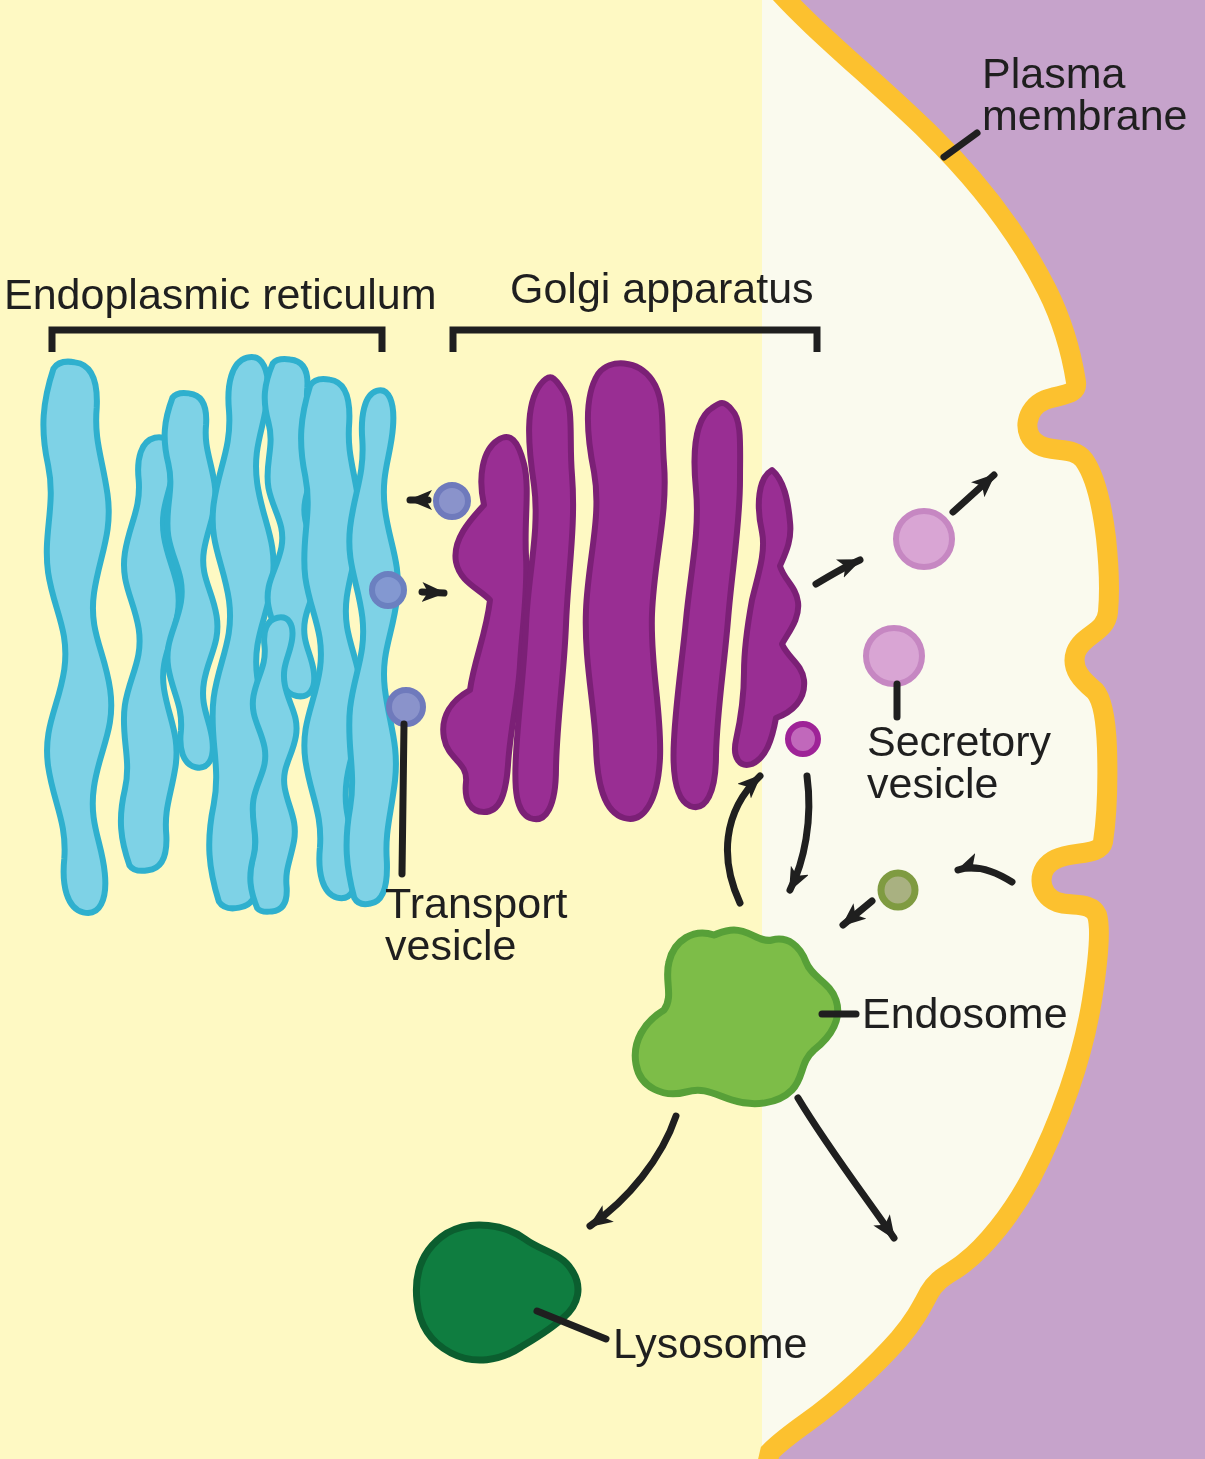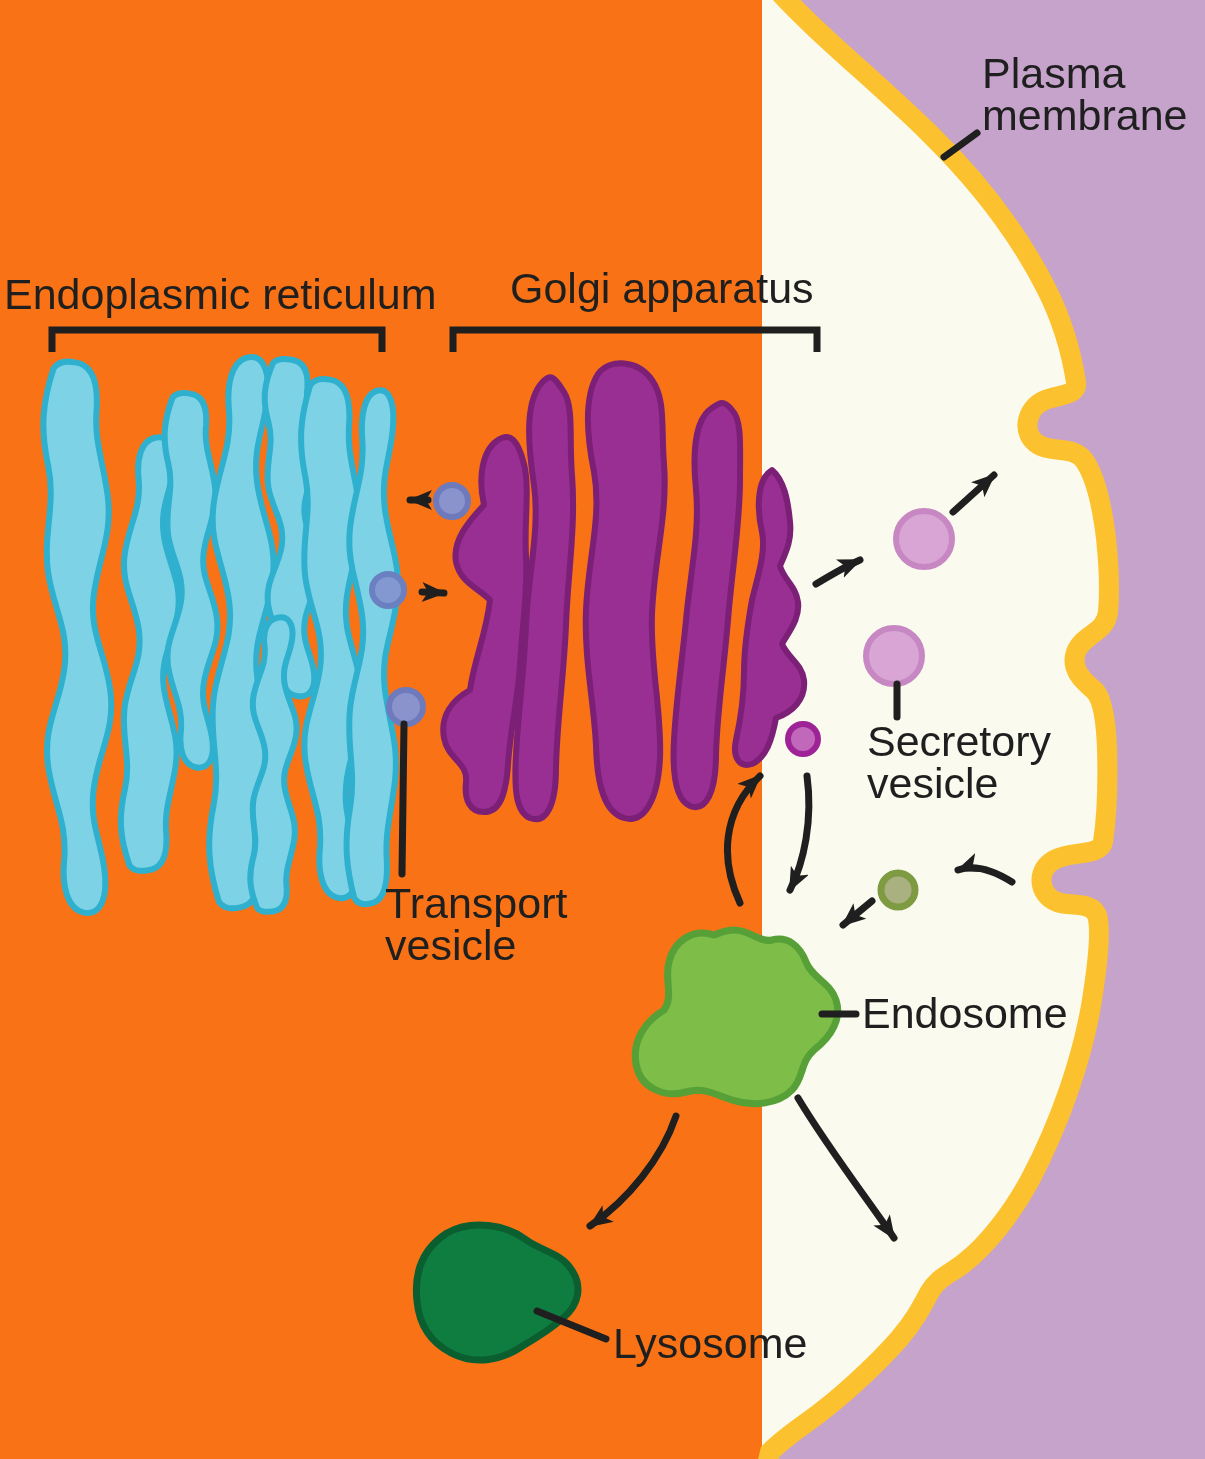--- a/index.html
+++ b/index.html
@@ -1,21 +1,21 @@
 <!DOCTYPE html>
 <html><head>
 <meta charset="utf-8">
 <style>
   html, body { margin: 0; padding: 0; background: #ffffff; }
   .stage {
     position: relative;
     width: 1205px;
     height: 1459px;
     overflow: hidden;
-    background: #f97316;
+    background: #fef9c3;
   }
   svg { display: block; }
   .lbl text {
     font-family: "Liberation Sans", "DejaVu Sans", sans-serif;
     font-size: 43px;
     letter-spacing: 0px;
   }
 </style>
 </head>
 <body>

